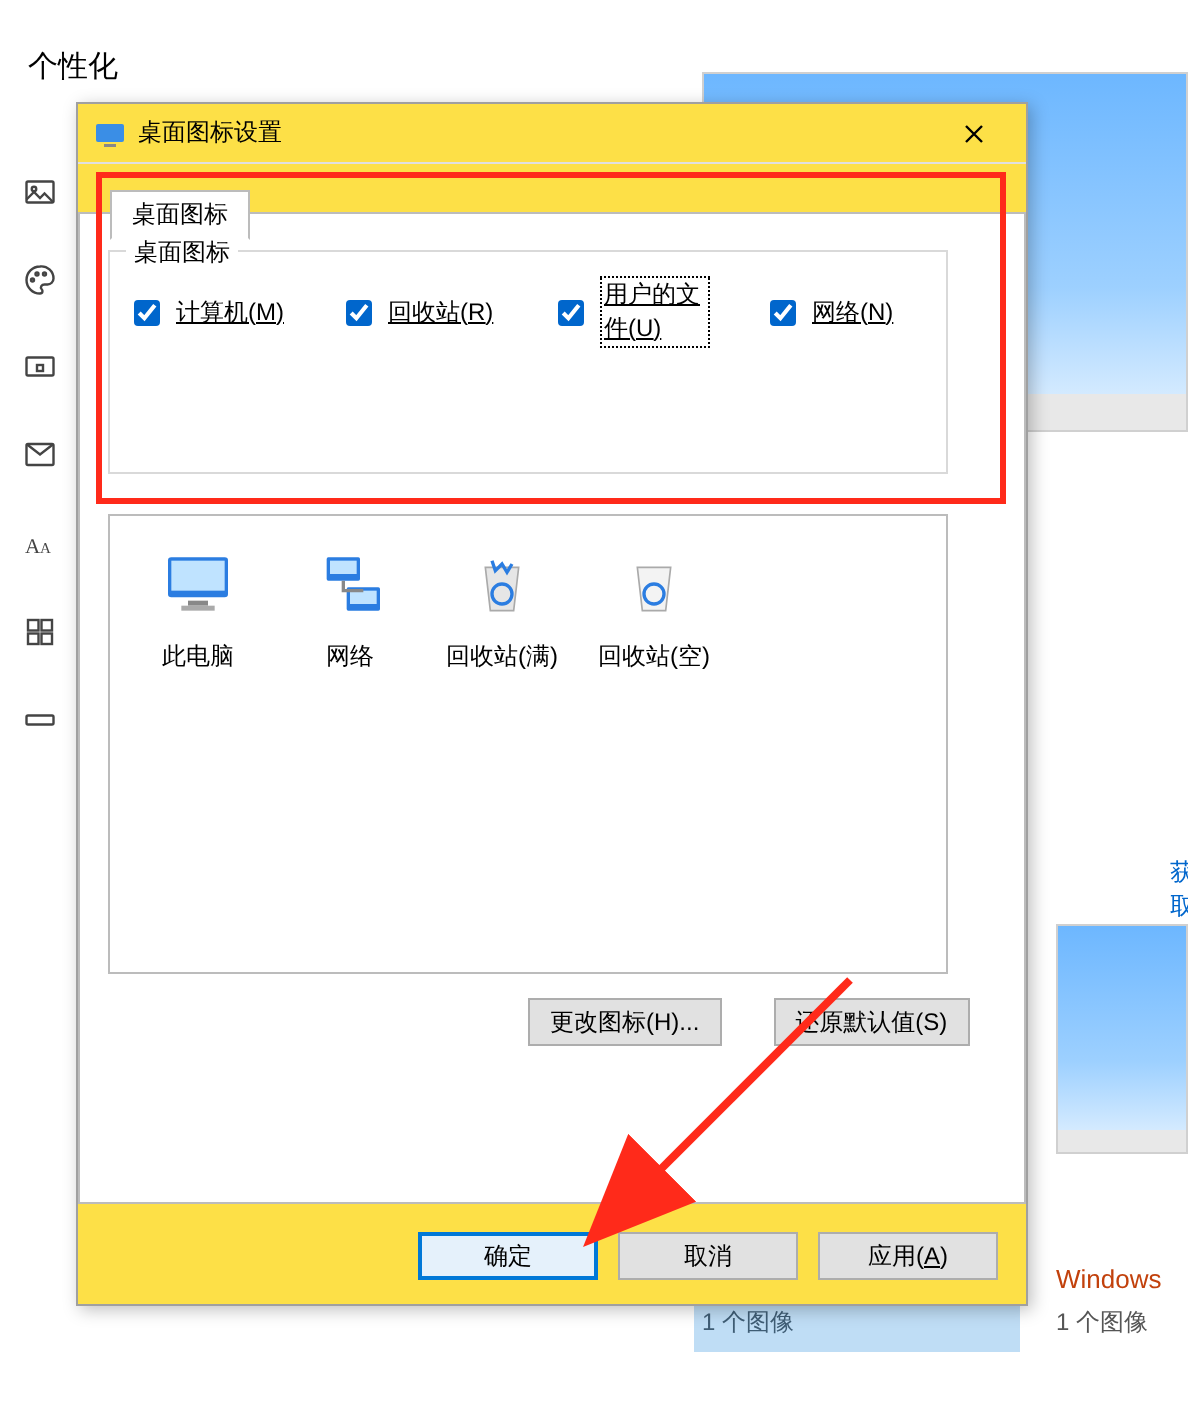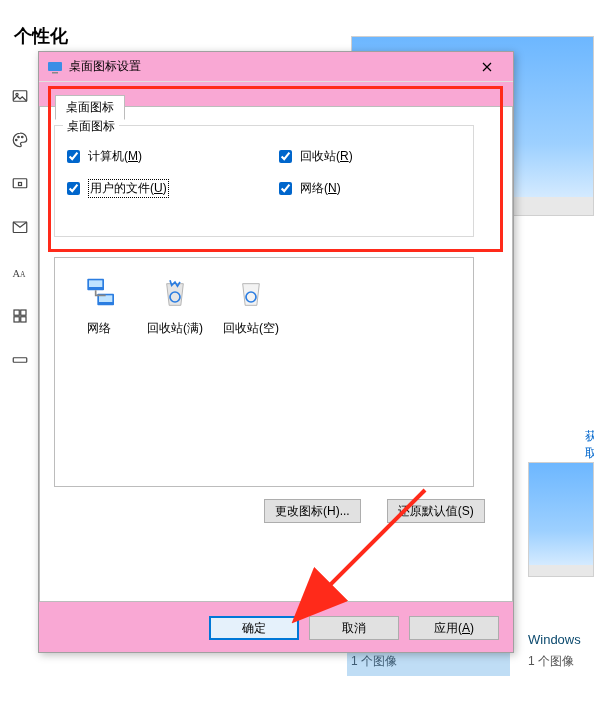--- a/index.html
+++ b/index.html
@@ -13,21 +13,21 @@
     position: relative;
   }
 
   
   .settings-bg {
     position: absolute; left: 0; top: 0; width: 594px; height: 710px;
     background: #ffffff;
   }
   .settings-header {
     position: absolute; left: 14px; top: 24px;
-    font-size: 18px; font-weight: 700; color: #000;
+    font-size: 15px; font-weight: 400; color: #000;
   }
   .sidebar {
     position: absolute; left: 0; top: 74px; width: 40px;
   }
   .sidebar-item {
     width: 40px; height: 44px;
     display: flex; align-items: center; justify-content: center;
     color: #444;
   }
   .sidebar-item svg { width: 18px; height: 18px; }
@@ -49,32 +49,32 @@
     display: grid; grid-template-columns: 1fr 1fr; grid-template-rows: 1fr 1fr; gap:3px;
   }
   .theme-thumb .winlogo div { background: #ffffff; }
 
   .more-themes {
     position: absolute; left: 544px; top: 428px;
     color: #0066cc; font-size: 12px; margin-left: 41px;
   }
 
   .theme-label {
-    position: absolute; font-size: 13px; color: #0c4a6e;
+    position: absolute; font-size: 13px; color: #c2410c;
   }
   .theme-sub {
     position: absolute; font-size: 12px; color: #555;
   }
 
   
   .dialog {
     position: absolute;
     left: 38px; top: 51px;
     width: 476px; height: 602px;
-    background: #f9a8d4;
+    background: #fde047;
     border: 1px solid #a0a0a0;
     box-shadow: 2px 2px 8px rgba(0,0,0,0.25);
   }
   .titlebar {
     height: 30px;
     display: flex; align-items: center;
     padding: 0 6px 0 8px;
     border-bottom: 1px solid #e0e0e0;
     position: relative;
   }
@@ -125,23 +125,24 @@
   }
   .groupbox-title {
     position: absolute; top: -8px; left: 8px;
     background: #fff; padding: 0 4px; font-size: 12px;
   }
   .chk-row {
     display: flex; align-items: center; gap: 4px;
     font-size: 12px; height: 24px;
   }
   .chk-grid {
-    display: grid; grid-template-columns: 1fr 1fr;
+    display: grid; grid-template-columns: 1fr 1fr 1fr 1fr;
     column-gap: 30px; row-gap: 8px;
     margin-top: 10px;
+    text-decoration: underline;
   }
   input[type=checkbox] {
     width: 13px; height: 13px; accent-color: #0066cc;
     margin: 0 4px 0 0;
   }
   .focus-box {
     border: 1px dotted #000; padding: 0 1px;
   }
   .underline-letter { text-decoration: underline; }
 
@@ -307,20 +308,31 @@
             <input type="checkbox" checked="" style="">
             <span><span>网络(</span><span class="underline-letter">N</span><span>)</span></span>
           </label>
         </div>
       </div>
 
       <div class="icon-list" style="left:14px; top:150px; width:420px; height:230px;">
         <div class="icon-item">
           <div class="glyph">
             <svg viewBox="0 0 48 48">
+                <rect x="6" y="8" width="36" height="24" rx="2" fill="#2b7de1"></rect>
+                <rect x="8" y="10" width="32" height="18" fill="#bfe3ff"></rect>
+                <rect x="18" y="34" width="12" height="3" fill="#888"></rect>
+                <rect x="14" y="37" width="20" height="3" fill="#aaa"></rect>
+              </svg>
+          </div>
+          <div>此电脑</div>
+        </div>
+        <div class="icon-item">
+          <div class="glyph">
+            <svg viewBox="0 0 48 48">
                 <rect x="10" y="8" width="20" height="14" rx="1" fill="#2b7de1"></rect>
                 <rect x="12" y="10" width="16" height="8" fill="#bfe3ff"></rect>
                 <rect x="22" y="26" width="20" height="14" rx="1" fill="#2b7de1"></rect>
                 <rect x="24" y="28" width="16" height="8" fill="#bfe3ff"></rect>
                 <path d="M20 22v6h12" stroke="#888" stroke-width="2" fill="none"></path>
               </svg>
           </div>
           <div>网络</div>
         </div>
         <div class="icon-item">

